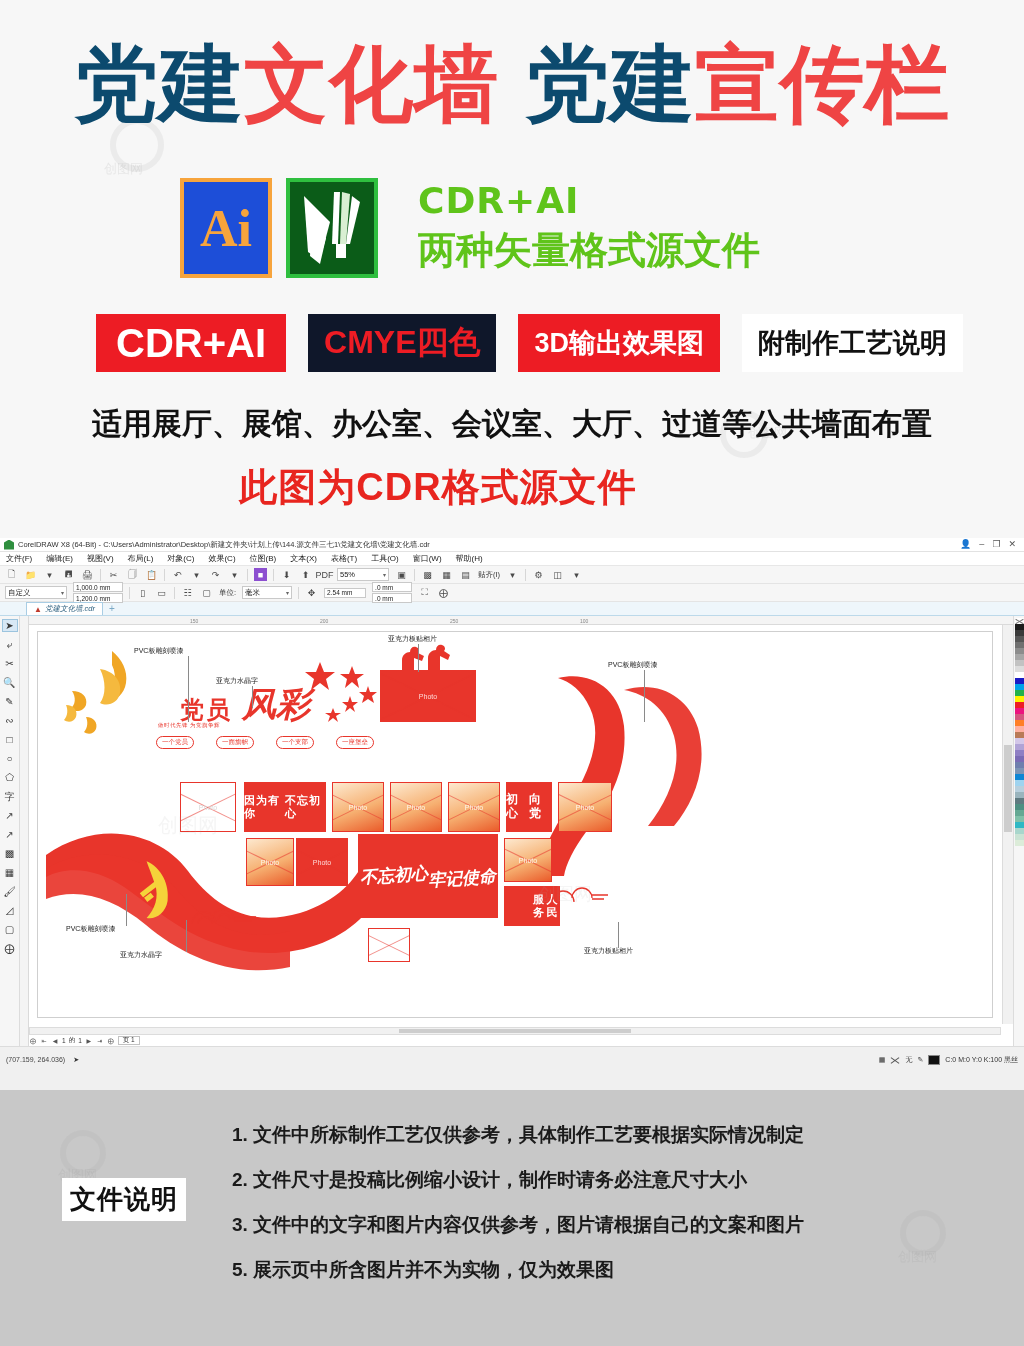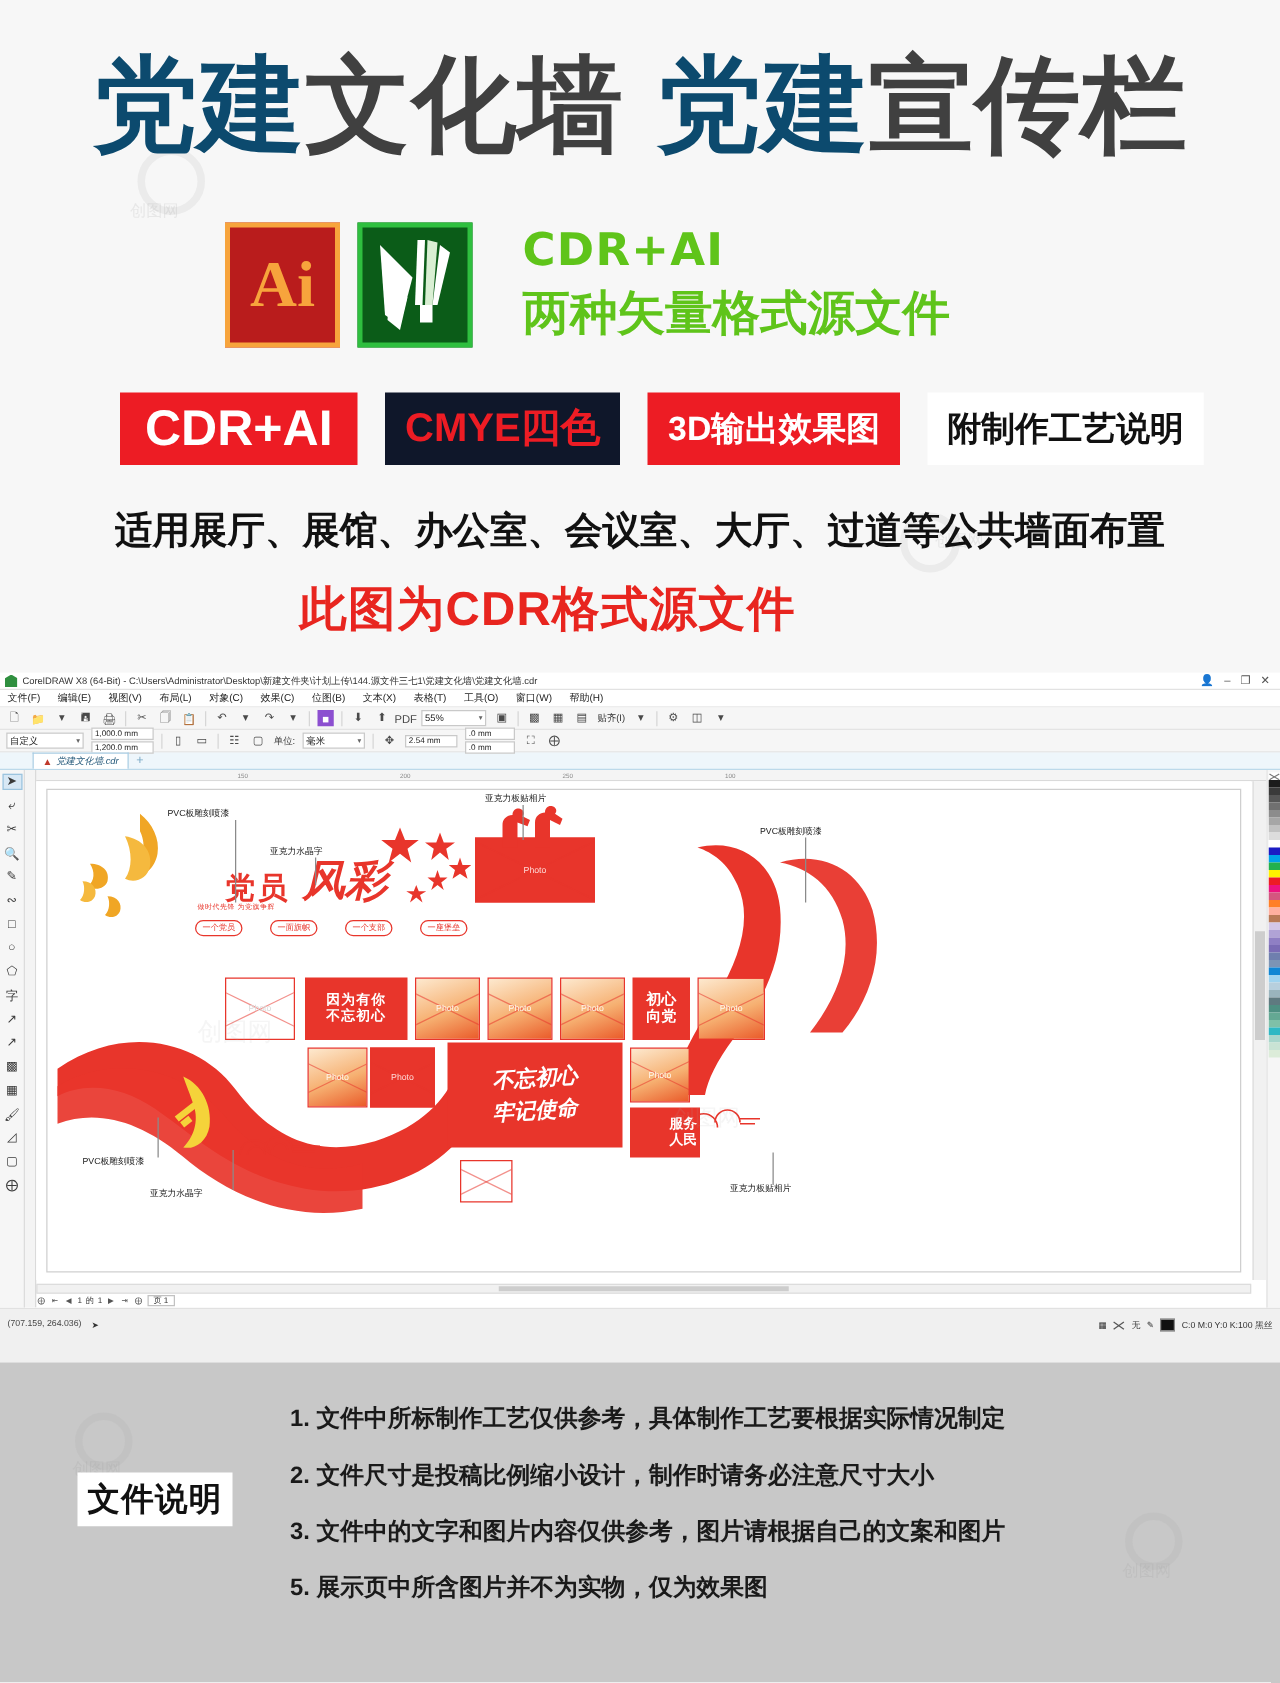--- a/index.html
+++ b/index.html
@@ -16,26 +16,26 @@
     position: absolute; left: 0; top: 0; width: 1024px; height: 538px;
     background: #f7f7f7;
   }
   .title-row {
     position: absolute; left: 0; top: 42px; width: 1024px;
     text-align: center; white-space: nowrap;
     font-size: 84px; font-weight: bold; line-height: 1.0;
     letter-spacing: 1px;
   }
   .t-red { color: #0c4a6e; }
-  .t-black { color: #404040; }
+  .t-black { color: #ef4444; }
   .t-gap { display: inline-block; width: 26px; }
 
   .logo-row { position: absolute; left: 180px; top: 178px; display: flex; align-items: center; gap: 14px; }
   .app-icon { width: 92px; height: 100px; position: relative; }
-  .ai-icon { background: #b91c1c; border: 4px solid #f7a43c; }
+  .ai-icon { background: #1d4ed8; border: 4px solid #f7a43c; }
   .ai-icon .glyph {
     position: absolute; left: 0; right: 0; top: 50%; transform: translateY(-50%);
     text-align: center; color: #f7a43c; font-size: 52px; font-weight: bold;
     font-family: "Liberation Serif", serif;
   }
   .cdr-icon { background: #0b5c18; border: 4px solid #2fbf3f; overflow: hidden; }
   .cdr-icon svg { position: absolute; left: 0; top: 0; }
   .fmt-text { margin-left: 26px; }
   .fmt-line1 {
     color: #5fc41a; font-size: 36px; font-weight: bold; letter-spacing: 1px;
@@ -172,21 +172,21 @@
   .photo-frame::before, .photo-frame::after {
     content: ""; position: absolute; left: -20%; top: 50%; width: 140%; height: 1px;
     background: rgba(232,53,43,.55);
   }
   .photo-frame::before { transform: rotate(26deg); }
   .photo-frame::after { transform: rotate(-26deg); }
   .photo-frame span { position: relative; z-index: 2; }
 
   .redbox {
     position: absolute; background: #e8352b; color: #ffffff;
-    display: flex; flex-direction: column; align-items: center; justify-content: center;
+    display: flex; flex-direction: row; align-items: center; justify-content: center;
     font-weight: bold; line-height: 1.15;
   }
 
   .pill {
     position: absolute; border: 1px solid #e8352b; border-radius: 7px;
     color: #e8352b; font-size: 6.5px; padding: 1px 5px; white-space: nowrap;
     background: #fff;
   }
 
   .hscroll {

